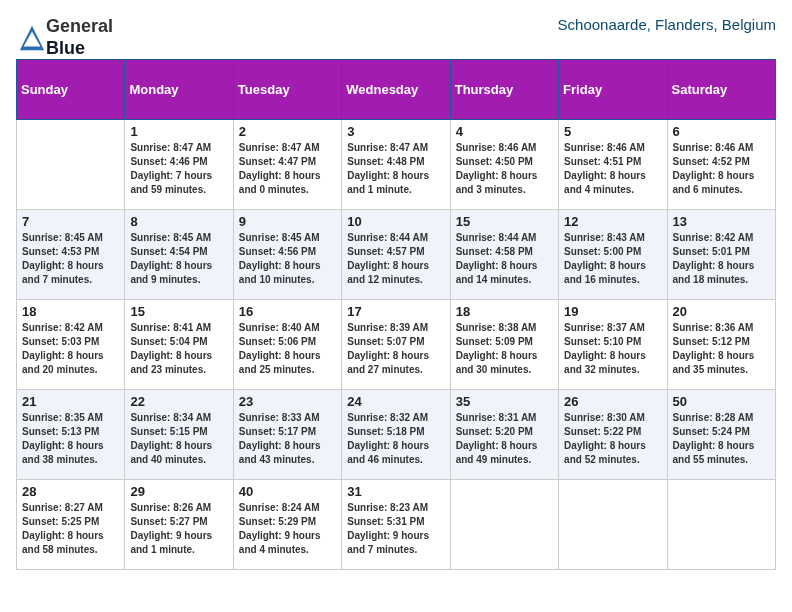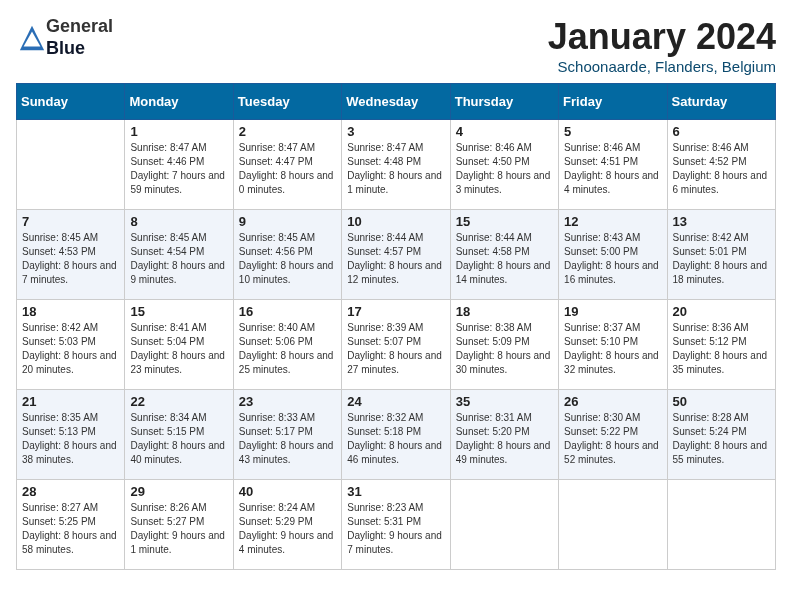--- a/index.html
+++ b/index.html
@@ -7,21 +7,21 @@
       font-family: Arial, sans-serif;
       background: #fff;
       width: 792px;
       min-height: 612px;
       padding: 16px;
     }
     .header {
       display: flex;
       justify-content: space-between;
       align-items: flex-start;
-      margin-bottom: 8px;
+      margin-bottom: 0;
     }
     .logo {
       display: flex;
       align-items: center;
     }
     .logo-text {
       font-size: 18px;
       font-weight: bold;
       line-height: 1.2;
     }
@@ -43,25 +43,25 @@
     .location {
       font-size: 15px;
       color: #0c4a6e;
     }
     table {
       width: 100%;
       border-collapse: collapse;
       table-layout: fixed;
     }
     th {
-      background-color: #0369a1;
+      background-color: #a21caf;
       color: #fff;
       font-size: 13px;
       font-weight: bold;
-      padding: 10px 4px;
+      padding: 22px 4px;
       text-align: left;
       border: 1px solid #1a5a9a;
     }
     td {
       vertical-align: top;
       border: 1px solid #ccc;
       padding: 4px 5px;
       font-size: 10.5px;
       color: #333;
       height: 90px;
@@ -70,20 +70,21 @@
       font-size: 13px;
       font-weight: bold;
       color: #222;
       display: block;
       margin-bottom: 2px;
     }
     .day-info {
       font-size: 10px;
       color: #333;
       line-height: 1.4;
+      font-weight: bold;
     }
     .row-alt td {
       background-color: #f0f4fa;
     }
     .row-normal td {
       background-color: #fff;
     }
     td.empty {
       background-color: #fff !important;
     }
@@ -96,21 +97,20 @@
     <svg class="logo-icon" viewBox="0 0 30 30">
       <polygon points="15,2 28,28 2,28" fill="#2a6db5"></polygon>
       <polygon points="15,8 24,24 6,24" fill="#fff"></polygon>
     </svg>
     <div class="logo-text">
       <div class="logo-general">General</div>
       <div class="logo-blue">Blue</div>
     </div>
   </div>
   <div class="title-block">
-    <div class="month-title">January 2024</div>
     <div class="location">Schoonaarde, Flanders, Belgium</div>
   </div>
 </div>
 
 <table>
   <thead>
     <tr id="header-row">
         <th>Sunday</th>
         <th>Monday</th>
         <th>Tuesday</th>

